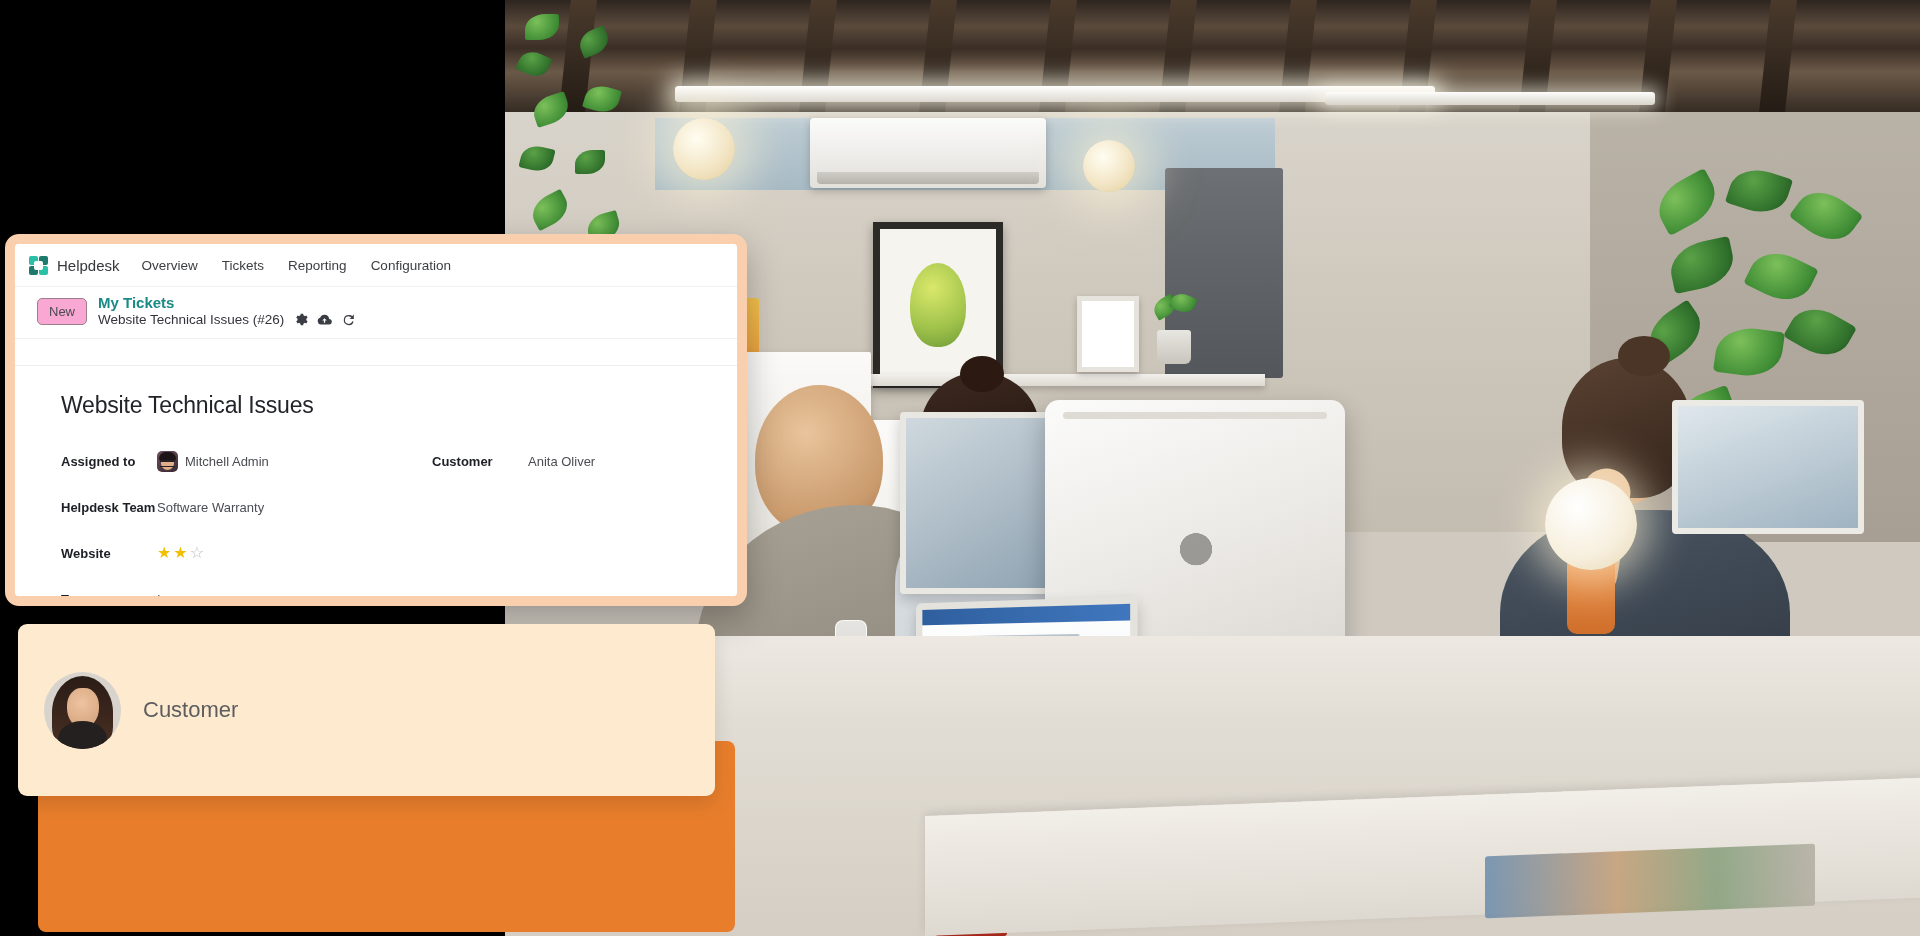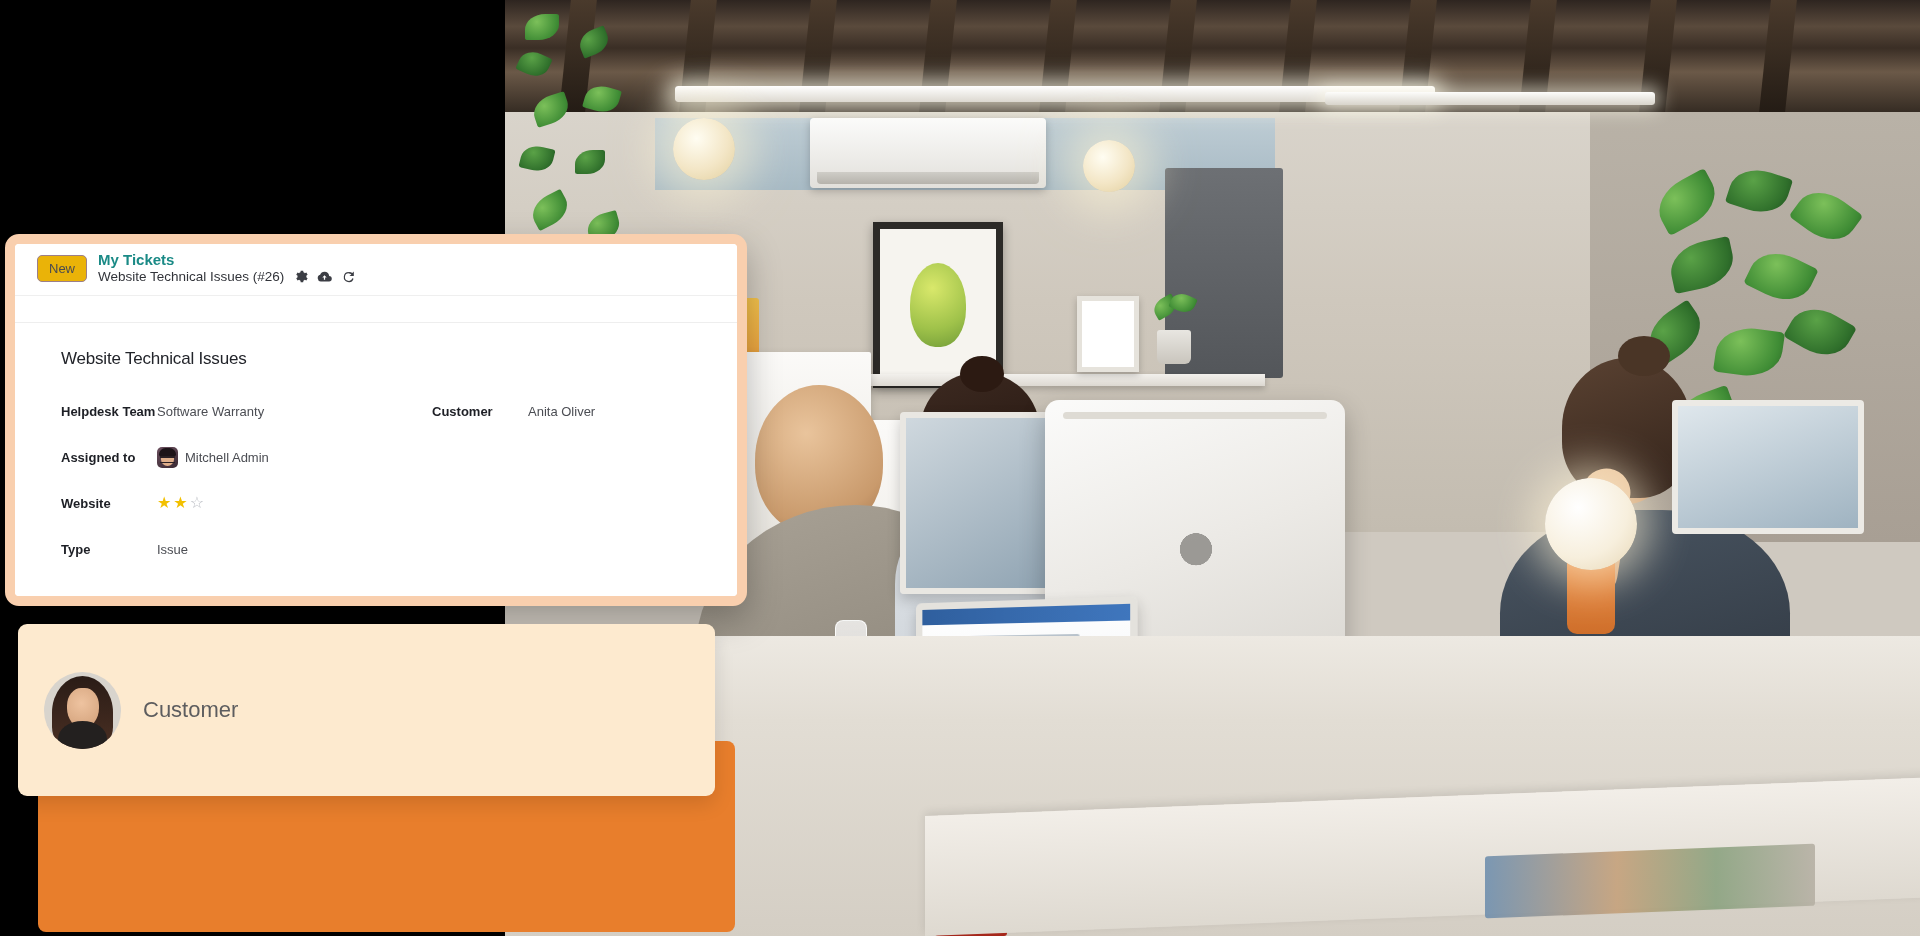--- a/index.html
+++ b/index.html
@@ -364,21 +364,21 @@
     padding: 8px 0 10px 22px;
     border-bottom: 1px solid #efefef;
   }
   .status-pill {
     border: 1px solid #9b7f8a;
     border-radius: 5px;
     padding: 5px 11px;
     font-size: 13px;
     color: #4a4b4f;
     margin-right: 11px;
-    background: #eab308;
+    background: #f9a8d4;
     cursor: pointer;
     white-space: nowrap;
   }
   .crumbs { display: flex; flex-direction: column; gap: 1px; }
   .crumb-top {
     font-size: 15px;
     color: #1a8a86;
     font-weight: 600;
     cursor: pointer;
     line-height: 15px;
@@ -394,21 +394,21 @@
     flex: none;
   }
   .cr-icon svg { width: 100%; height: 100%; fill: currentColor; }
 
   .sheet-strip { height: 26px; background: #fff; border-bottom: 1px solid #eeeeee; }
 
   .sheet {
     padding: 26px 30px 0 30px;
   }
   .sheet-title {
-    font-size: 17px;
+    font-size: 23px;
     color: #22242a;
     font-weight: 400;
     letter-spacing: -.2px;
     margin: 0 0 27px 16px;
   }
   .form-grid {
     display: flex;
     gap: 0;
   }
   .form-col { flex: 1; min-width: 0; }
@@ -654,20 +654,34 @@
 
   <div class="ph-layer desk-surface"></div>
   <div class="ph-layer red-box"></div>
   <div class="ph-layer foreground-desk"></div>
   <div class="ph-layer fg-photos"></div>
 </div>
 
 <div class="app-window">
   <div class="app-inner">
 
+    <div class="navbar">
+      <div class="logo-mark">
+        <span class="lm-tl"></span>
+          <span class="lm-tr"></span>
+        <span class="lm-bl"></span>
+          <span class="lm-br"></span>
+        <span class="lm-cx"></span>
+      </div>
+      <div class="brand">Helpdesk</div>
+      <div class="nav-item">Overview</div>
+      <div class="nav-item">Tickets</div>
+      <div class="nav-item">Reporting</div>
+      <div class="nav-item">Configuration</div>
+    </div>
 
     <div class="breadcrumb-bar">
       <div class="status-pill">New</div>
       <div class="crumbs">
         <div class="crumb-top">My Tickets</div>
         <div class="crumb-row">
           <span class="crumb-main">Website Technical Issues (#26)</span>
           <span class="cr-icon">
             <svg viewBox="0 0 24 24">
                 <path d="M12 8a4 4 0 1 0 0 8 4 4 0 0 0 0-8zm9.4 4a7.6 7.6 0 0 0-.12-1.3l2.1-1.62-2-3.46-2.5 1a7.6 7.6 0 0 0-2.24-1.3L16.3 2.6h-4l-.34 2.72a7.6 7.6 0 0 0-2.24 1.3l-2.5-1-2 3.46 2.1 1.62A7.6 7.6 0 0 0 7.2 12c0 .44.04.87.12 1.3L5.22 14.9l2 3.46 2.5-1c.67.55 1.42 1 2.24 1.3l.34 2.72h4l.34-2.72a7.6 7.6 0 0 0 2.24-1.3l2.5 1 2-3.46-2.1-1.62c.08-.43.12-.86.12-1.3z"></path>
@@ -689,37 +703,37 @@
 
     <div class="sheet-strip"></div>
 
     <div class="sheet">
       <h1 class="sheet-title">Website Technical Issues</h1>
 
       <div class="form-grid">
         <div class="form-col">
 
           <div class="f-row">
-            <div class="f-label">Helpdesk Team</div>
-            <div class="f-value">Software Warranty</div>
-          </div>
-
-          <div class="f-row">
             <div class="f-label">Assigned to</div>
             <div class="f-value">
               <span class="avatar-sm">
                 <span class="face"></span>
                   <span class="hair"></span>
                   <span class="glass"></span>
               </span>
               <span>Mitchell Admin</span>
             </div>
           </div>
 
           <div class="f-row">
+            <div class="f-label">Helpdesk Team</div>
+            <div class="f-value">Software Warranty</div>
+          </div>
+
+          <div class="f-row">
             <div class="f-label">Website</div>
             <div class="f-value">
               <span class="stars">
                 <span class="star-on">★</span>
                 <span class="star-on">★</span>
                 <span class="star-off">☆</span>
               </span>
             </div>
           </div>
 

